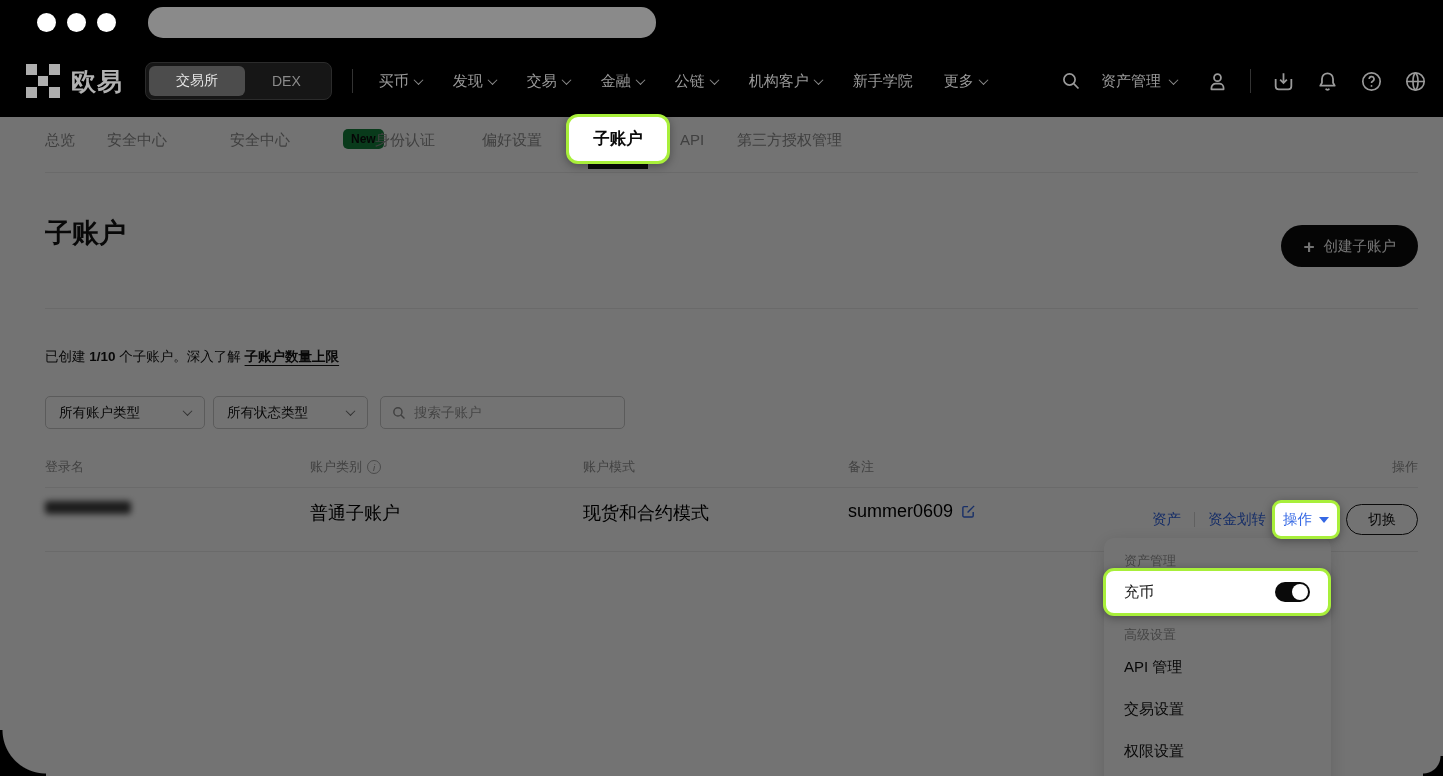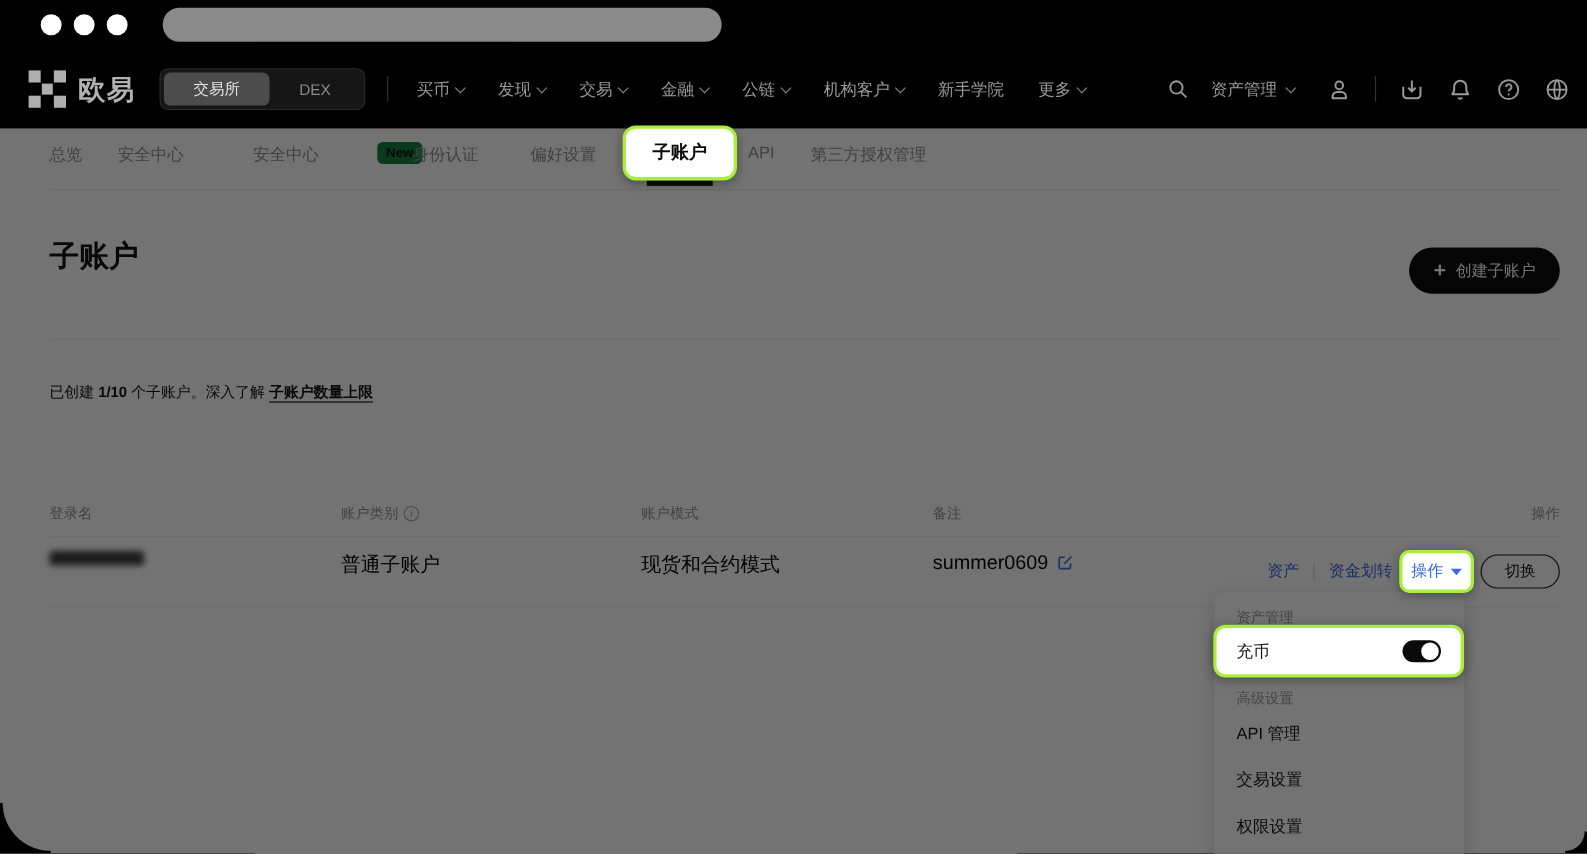--- a/index.html
+++ b/index.html
@@ -228,20 +228,37 @@
       <span>创建子账户</span>
     </button>
     <div class="hline" style="top:191px"></div>
 
     <div class="summary">
       <span>已创建</span> <b>1/10</b>
       <span>个子账户。深入了解</span>
       <span class="limit-link">子账户数量上限</span>
     </div>
 
+    <div class="filters">
+      <div class="select sel1">
+        <span>所有账户类型</span>
+          <i class="chev"></i>
+      </div>
+      <div class="select sel2">
+        <span>所有状态类型</span>
+          <i class="chev"></i>
+      </div>
+      <div class="searchbox">
+        <svg width="16" height="16" viewBox="0 0 22 22" fill="none" stroke="#8f8f8f" stroke-width="2">
+            <circle cx="9.5" cy="9.5" r="5.6"></circle>
+            <path d="M13.7 13.7L18.5 18.5"></path>
+          </svg>
+        <input type="text" placeholder="搜索子账户" style="">
+      </div>
+    </div>
 
     <div class="th" style="left:45px">
         <span>登录名</span>
       </div>
     <div class="th" style="left:310px">
         <span>账户类别</span>
         <span class="info-i">i</span>
       </div>
     <div class="th" style="left:583px">
         <span>账户模式</span>

